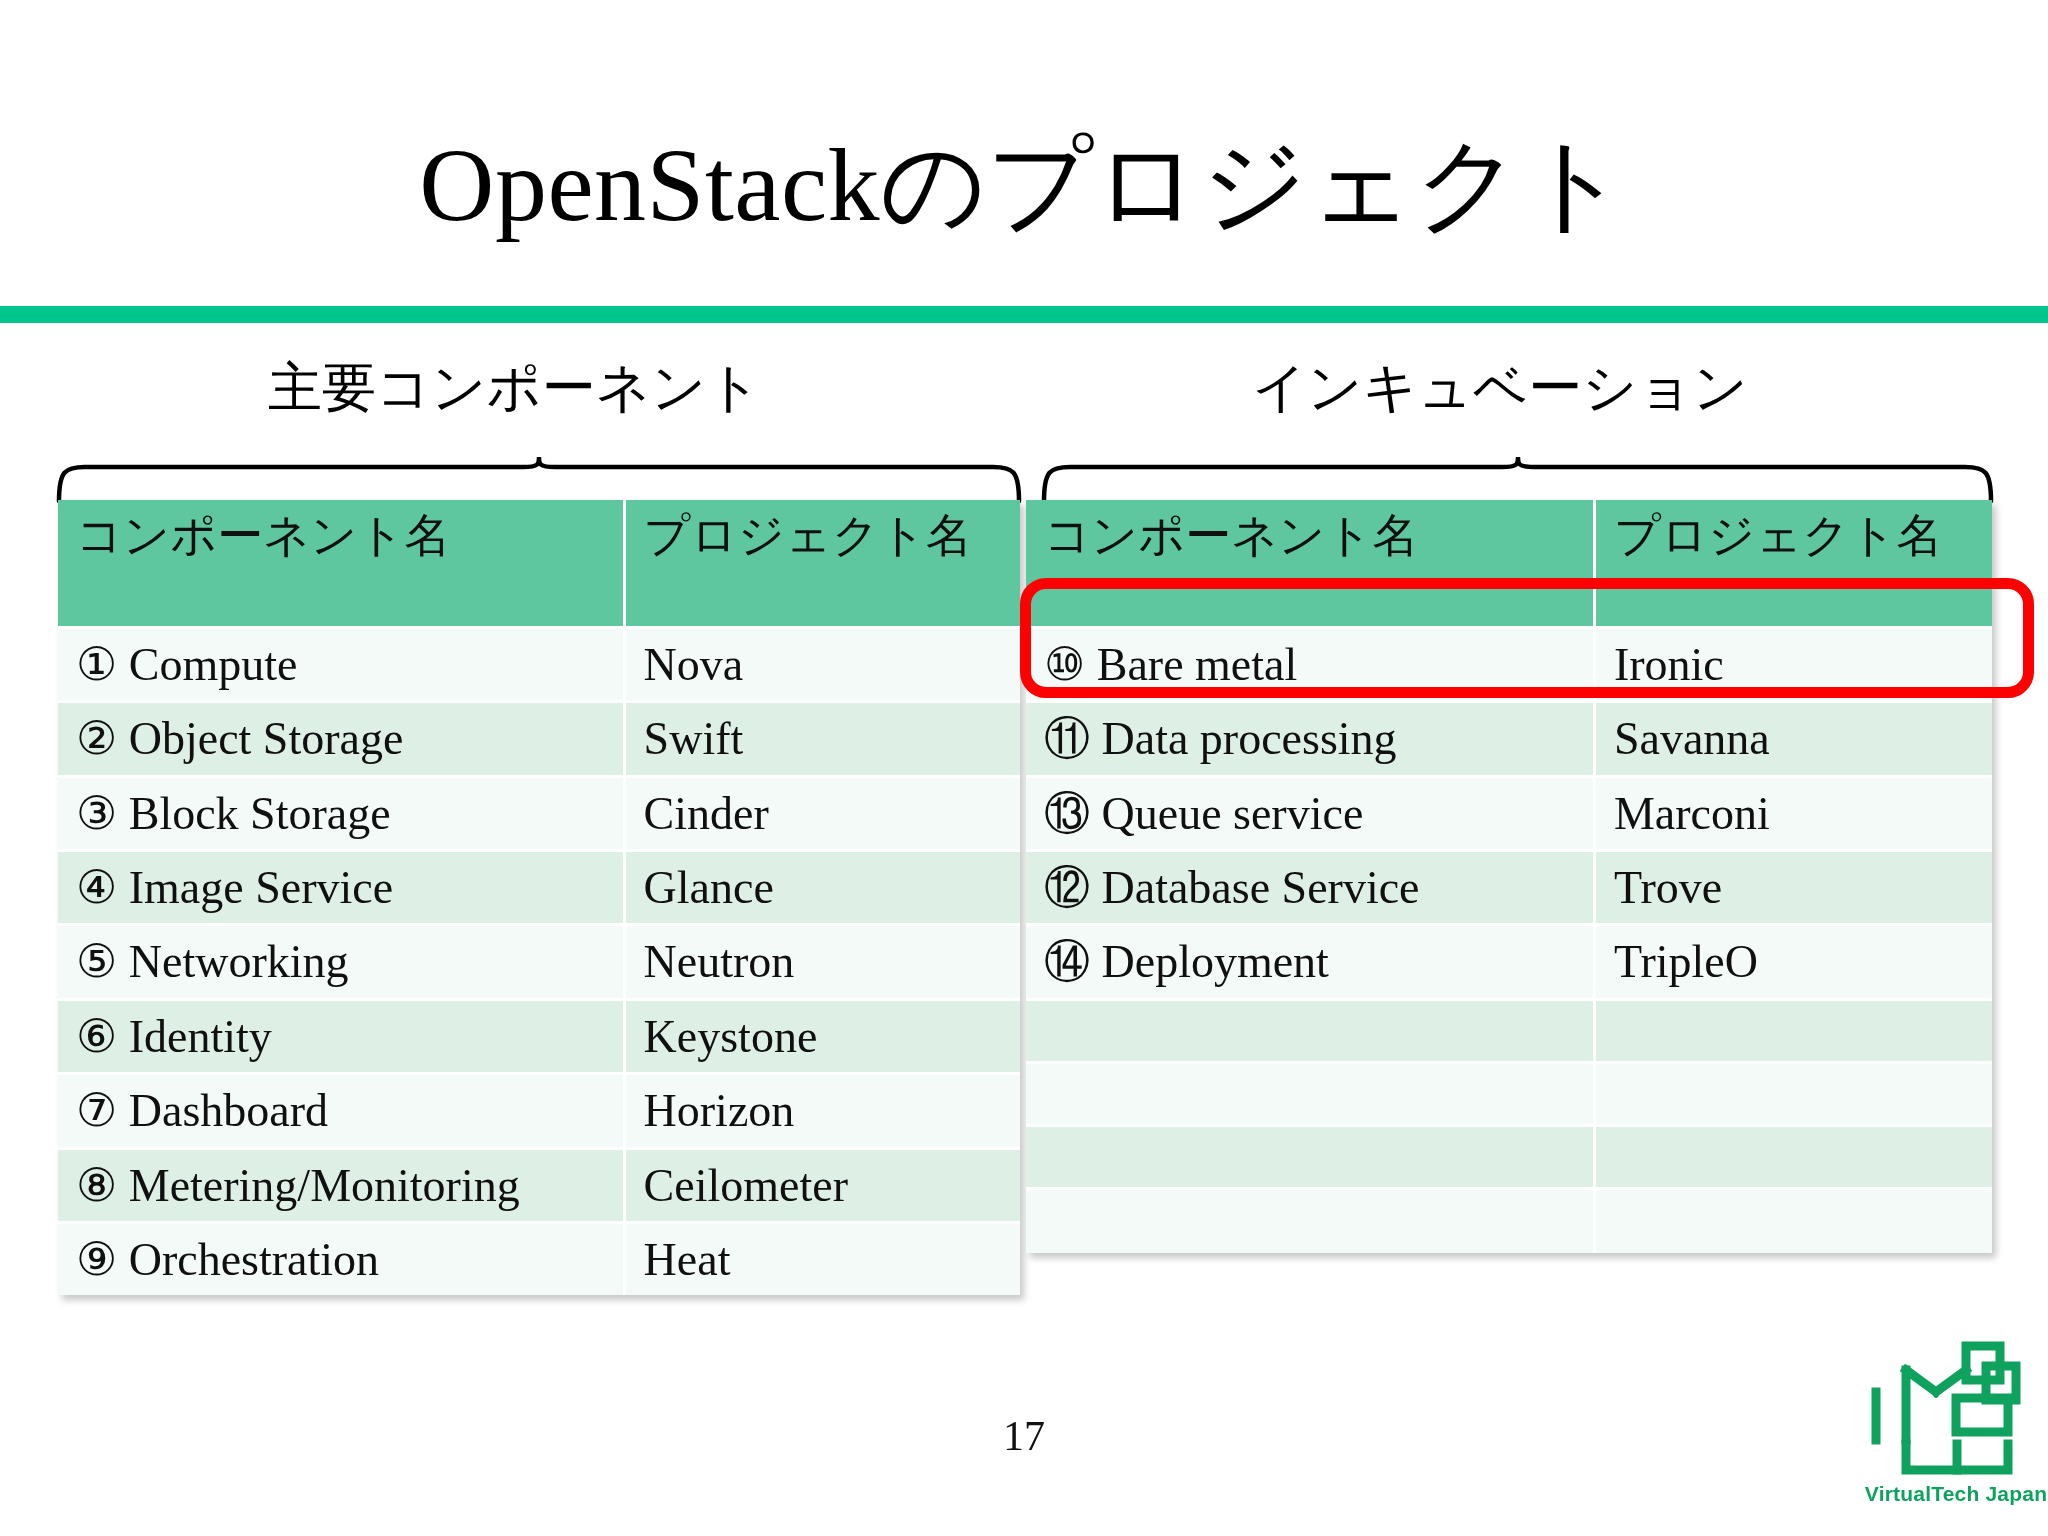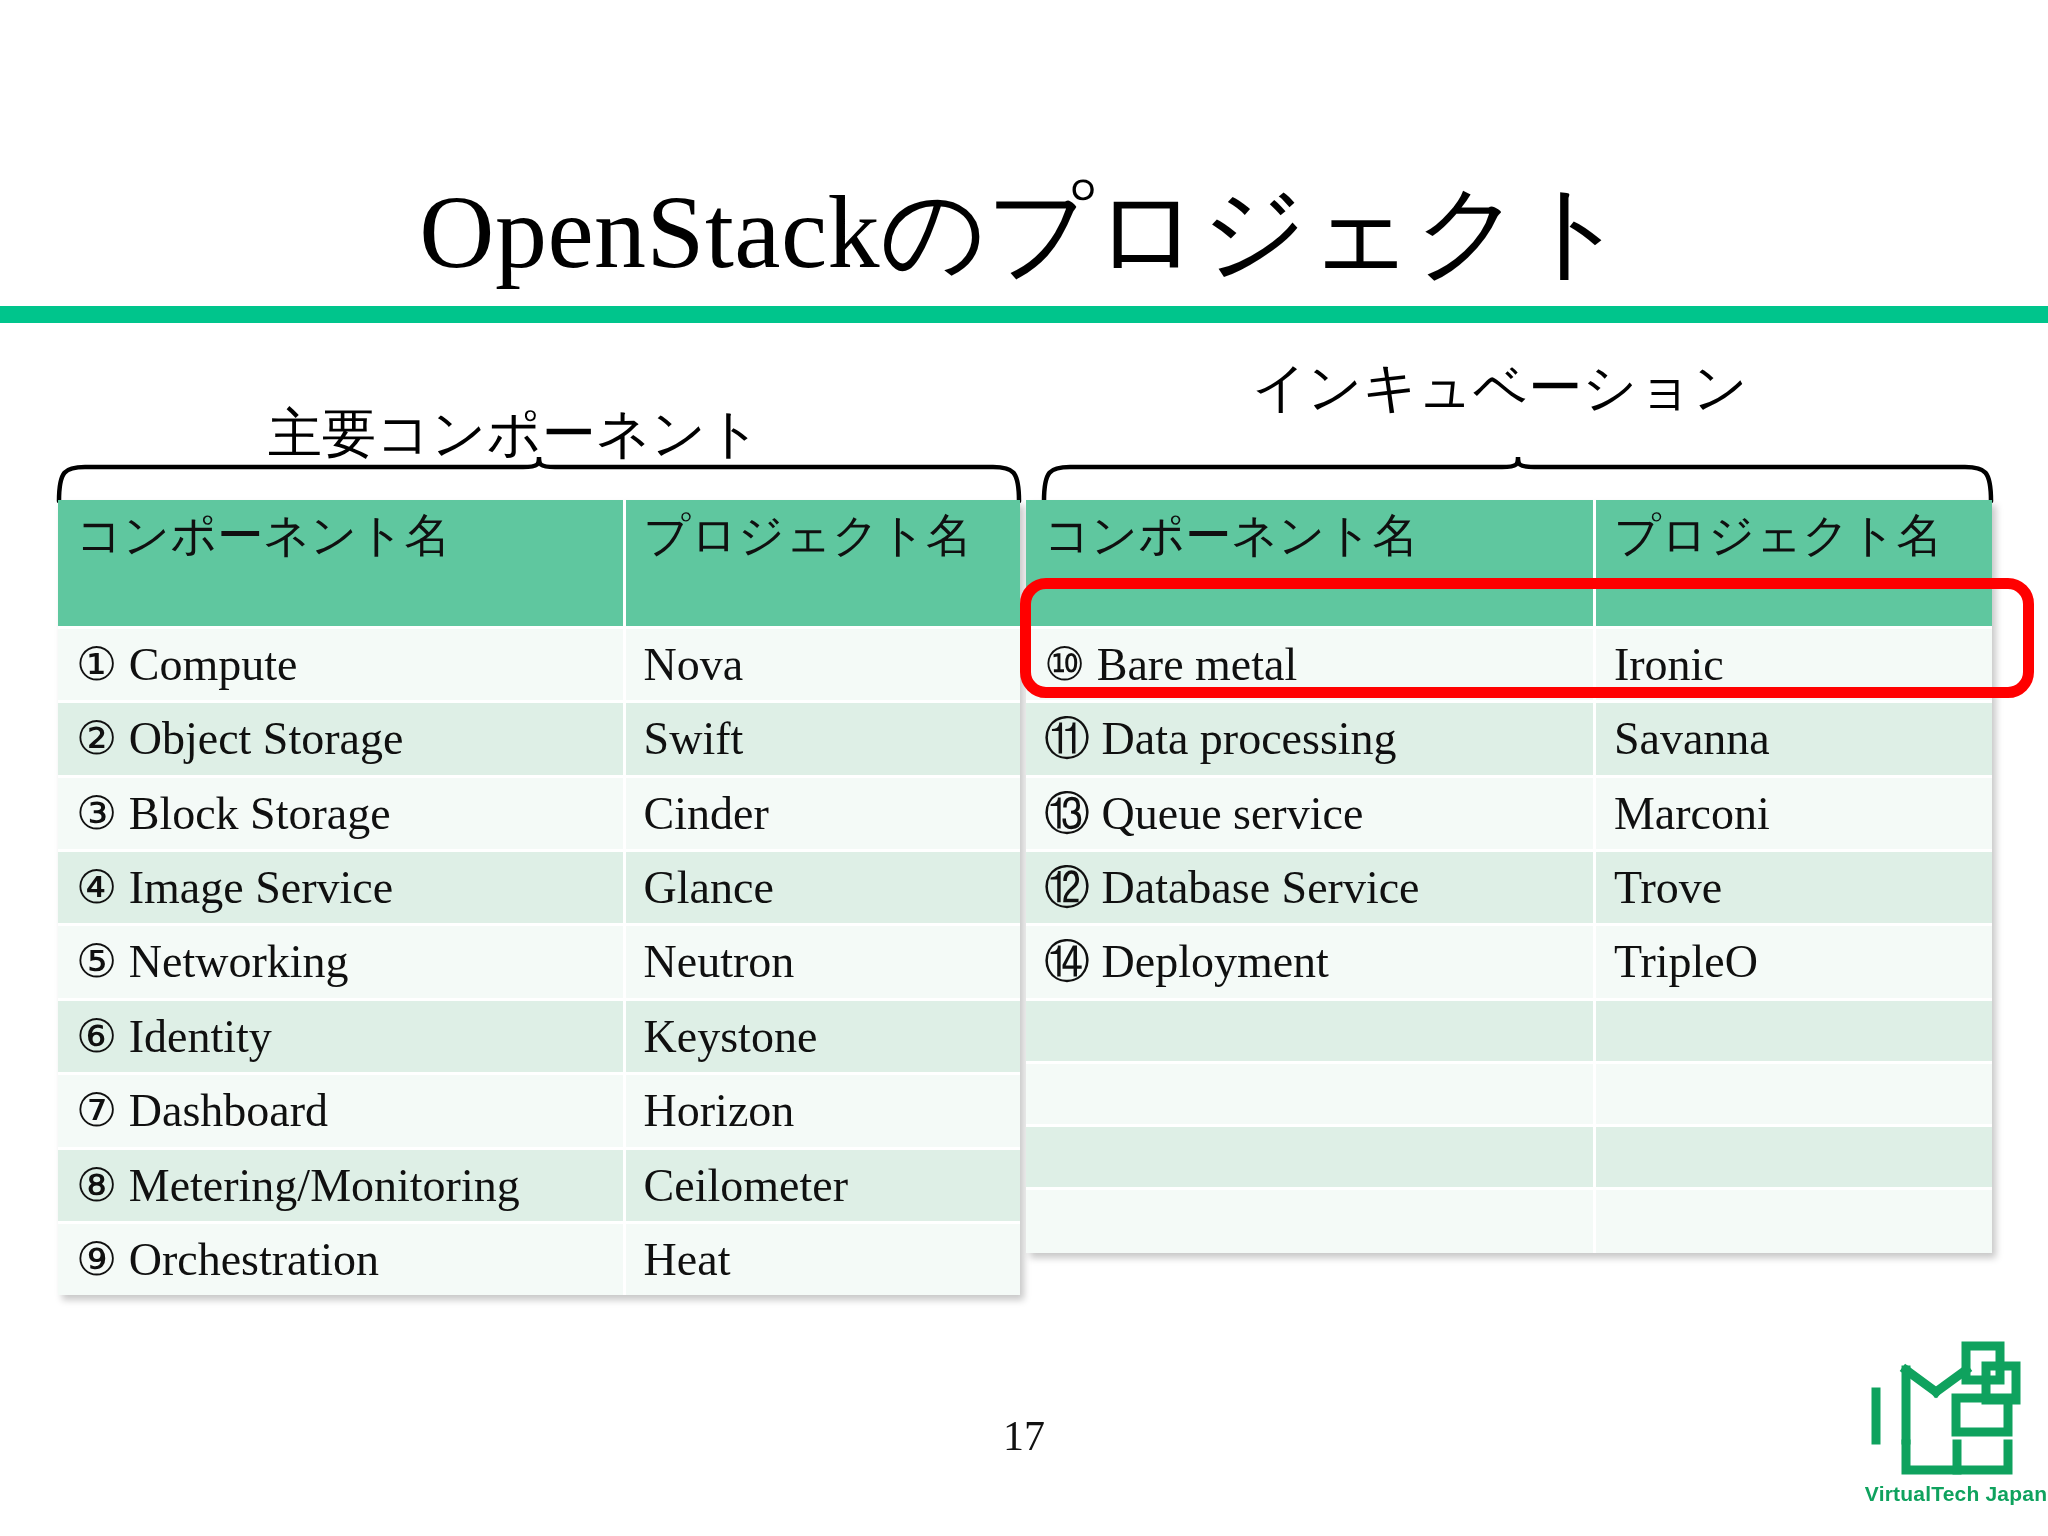--- a/index.html
+++ b/index.html
@@ -21,41 +21,40 @@
     position: absolute;
     left: 0;
     top: 128px;
     width: 2048px;
     text-align: center;
     font-size: 104px;
     line-height: 1.1;
     letter-spacing: 0.5px;
     white-space: nowrap;
     color: #000000;
-    margin-top: 47px;
   }
 
   .title-rule {
     position: absolute;
     left: 0;
     top: 306px;
     width: 2048px;
     height: 17px;
     background: #00C58C;
   }
 
   
   .group-caption {
     position: absolute;
     font-size: 54px;
     line-height: 1.15;
     white-space: nowrap;
     color: #000000;
   }
-  .group-caption.left  { left: 268px;  top: 357px; margin-top: 46px; }
+  .group-caption.left  { left: 268px;  top: 357px; }
   .group-caption.right { left: 1252px; top: 357px; }
 
   
   .brace {
     position: absolute;
     top: 455px;
     height: 48px;
     pointer-events: none;
   }
   .brace.left  { left: 55px;  width: 968px; }

